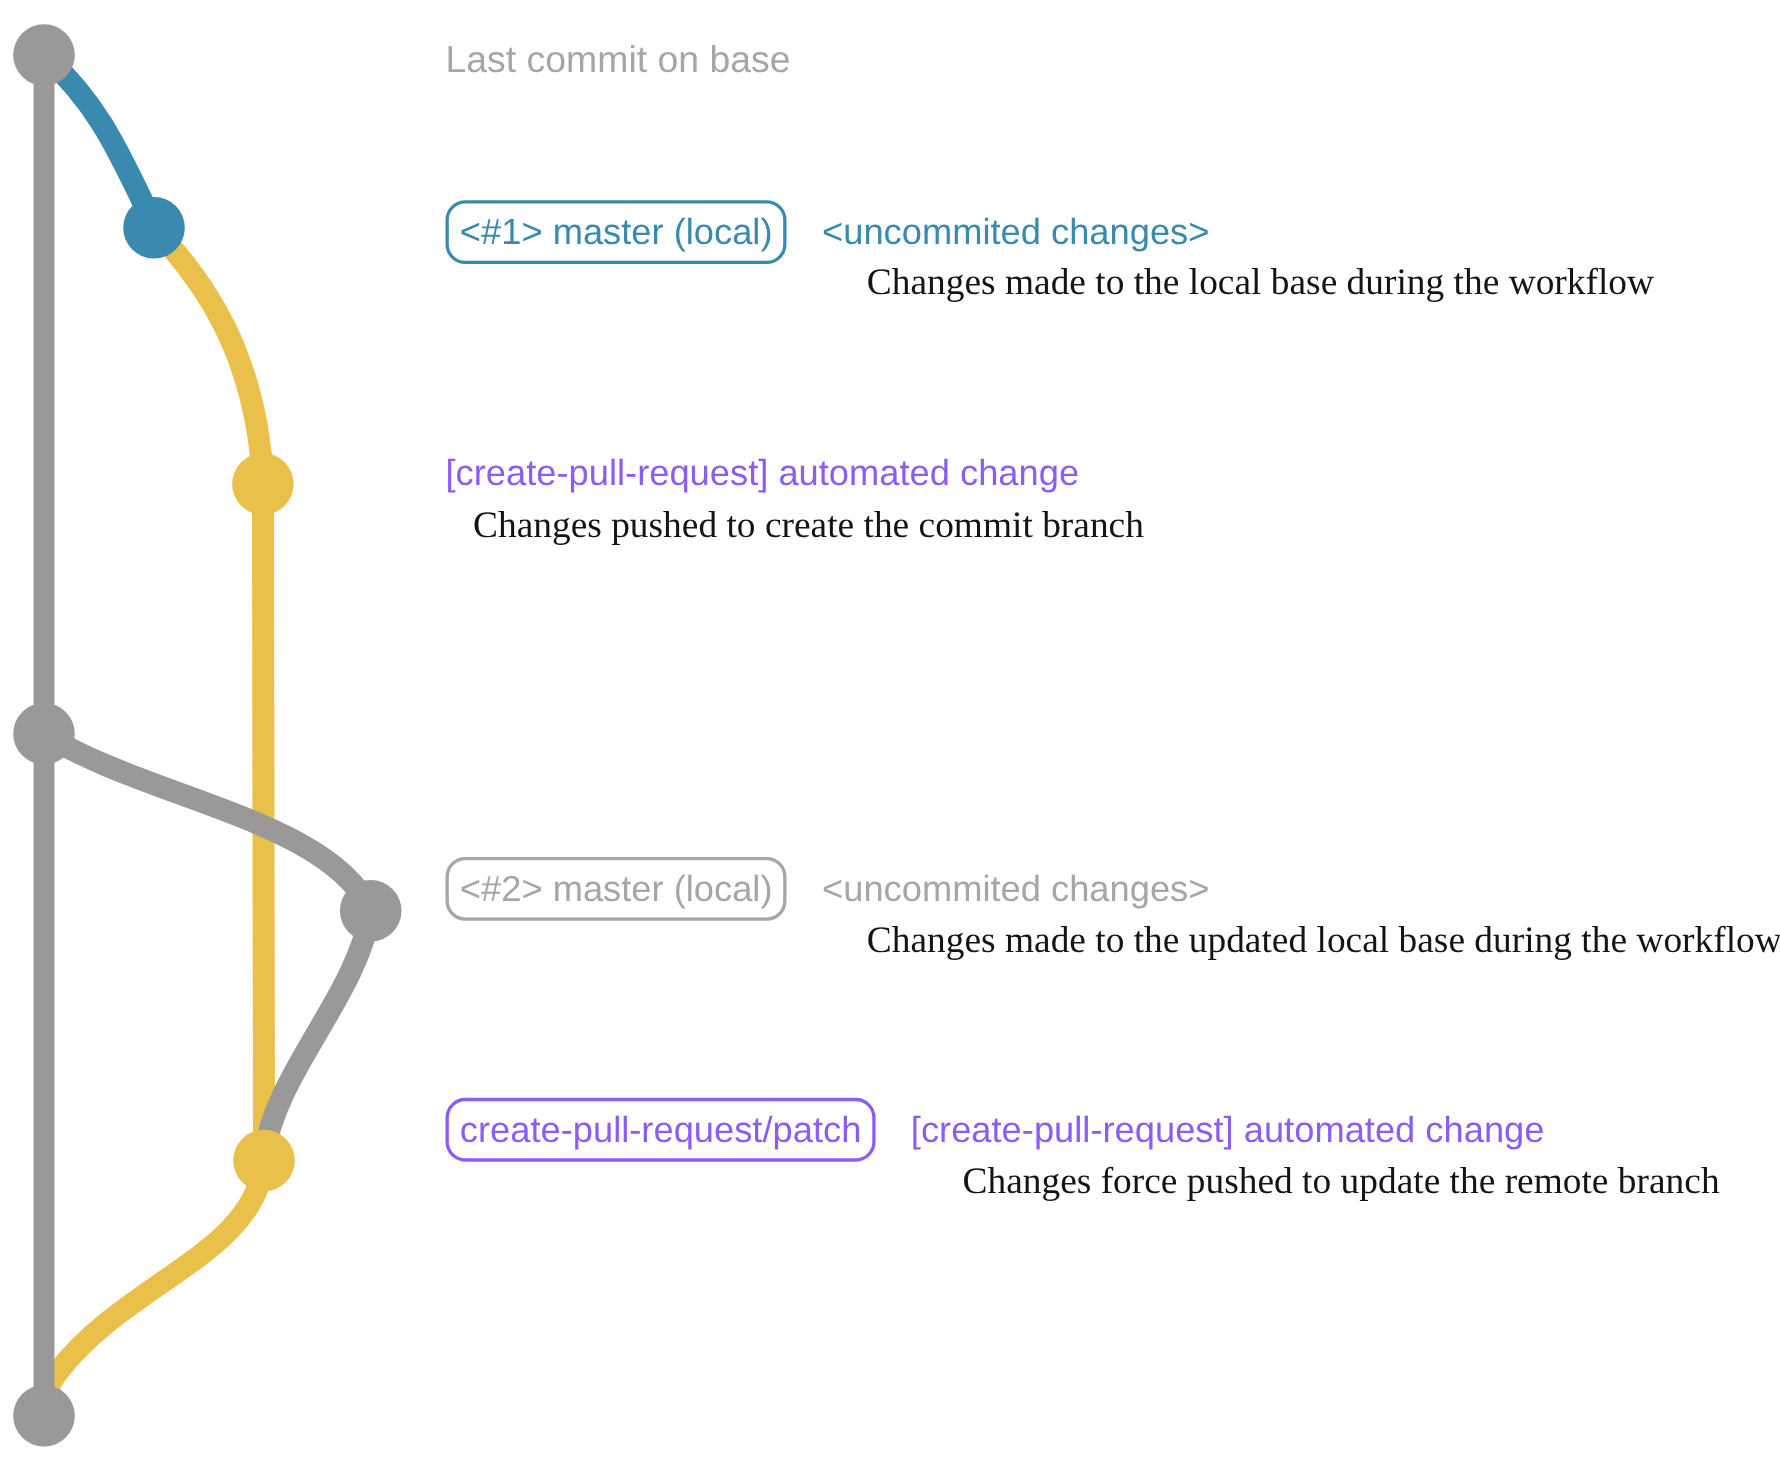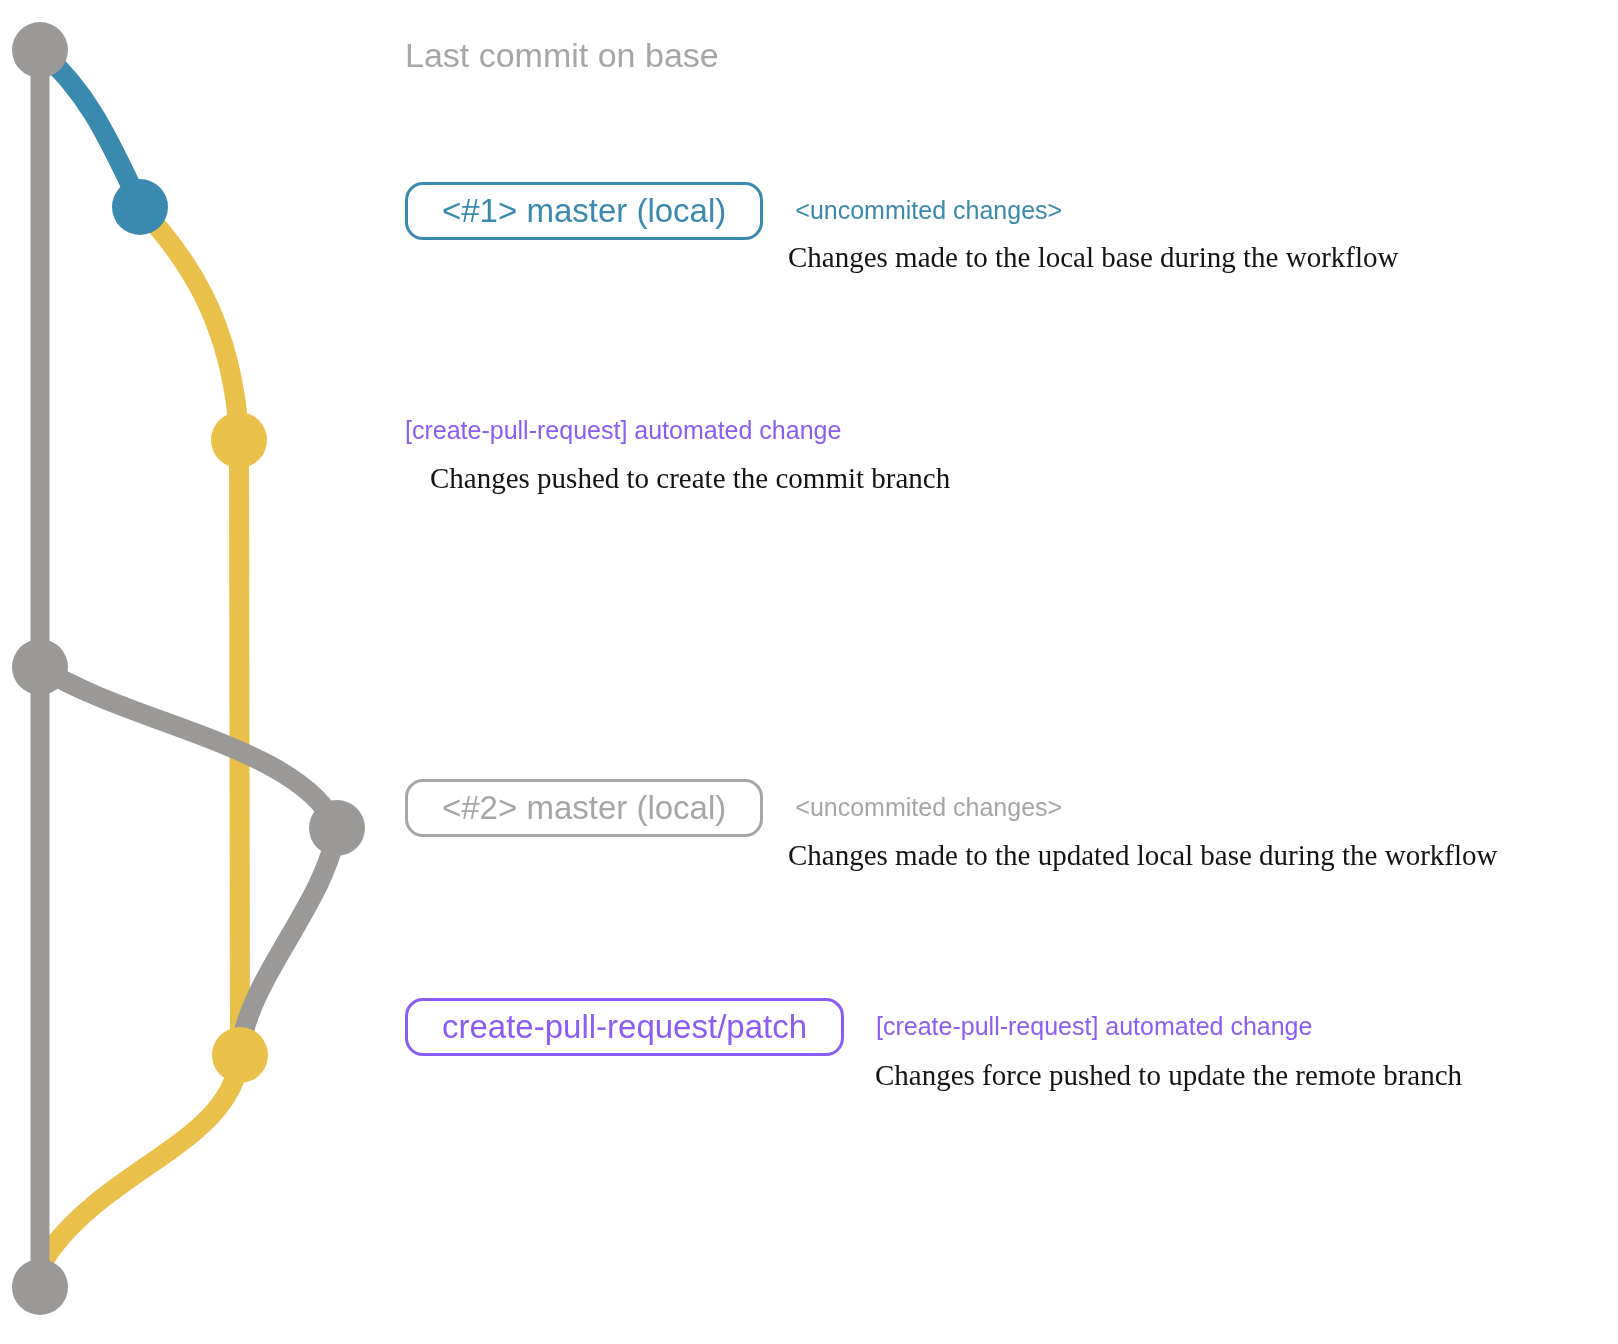--- a/index.html
+++ b/index.html
@@ -21,33 +21,33 @@
     white-space:nowrap;
   }
   .note-text{
     font-size:34px;
     color:#a6a6a6;
   }
   .tag{
     display:inline-block;
     border:3px solid currentColor;
     border-radius:18px;
-    padding:7px 34px;
+    padding:7px 10px;
     font-size:33px;
     line-height:1.15;
   }
-  .msg{font-size:25px;}
+  .msg{font-size:33px;}
   .c-blue{color:#3a89ae;}
   .c-yellow{color:#8b5cf6;}
   .c-gray{color:#a6a6a6;text-align:right;}
   .desc{
     position:absolute;
     transform:translateY(-50%);
     font-family:"Liberation Serif", serif;
-    font-size:29px;
+    font-size:34px;
     color:#141414;
     white-space:nowrap;
   }
 </style>
 </head>
 <body>
 
 <div class="stage">
 
   <svg class="graph-svg" width="1618" height="1344" viewBox="0 0 1618 1344">

